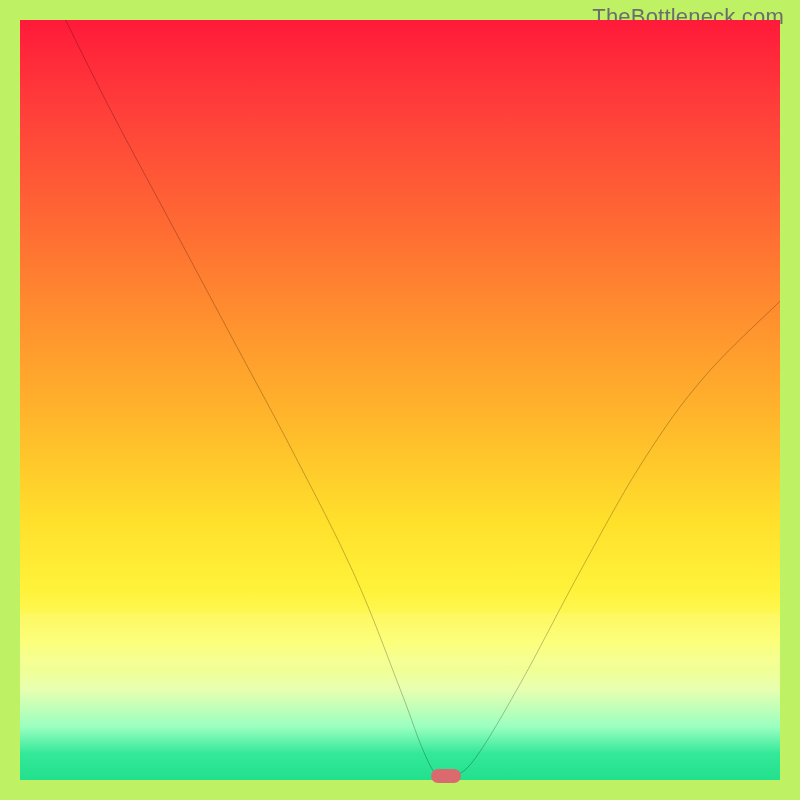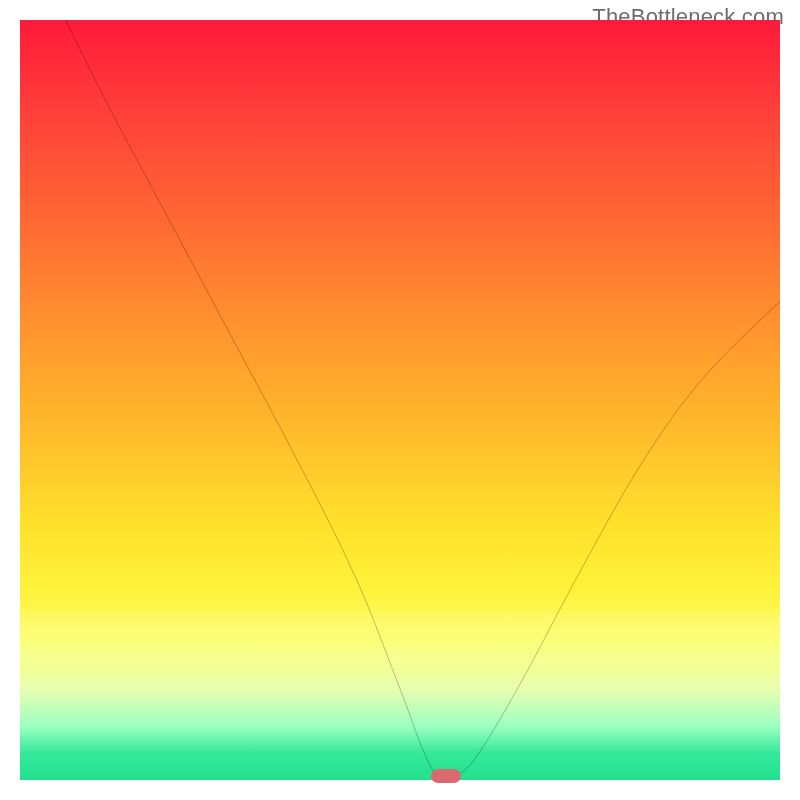--- a/index.html
+++ b/index.html
@@ -8,21 +8,21 @@
     width: 800px;
     height: 800px;
     overflow: hidden;
     background: #000;
     font-family: Arial, Helvetica, sans-serif;
   }
   .frame {
     position: relative;
     width: 800px;
     height: 800px;
-    background: #ffffff;
+    background: #bef264;
   }
   .plot {
     position: absolute;
     left: 20px;
     top: 20px;
     width: 760px;
     height: 760px;
     background: linear-gradient(
       to bottom,
       #ff1a3a 0%,

